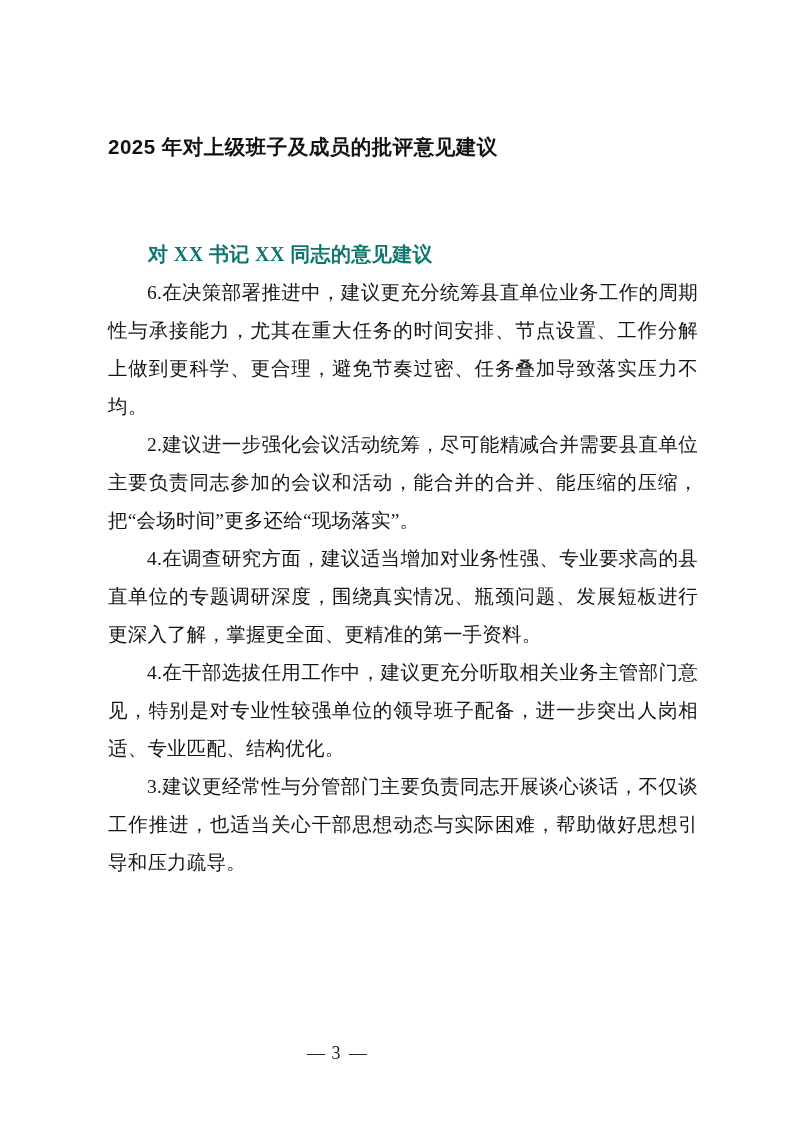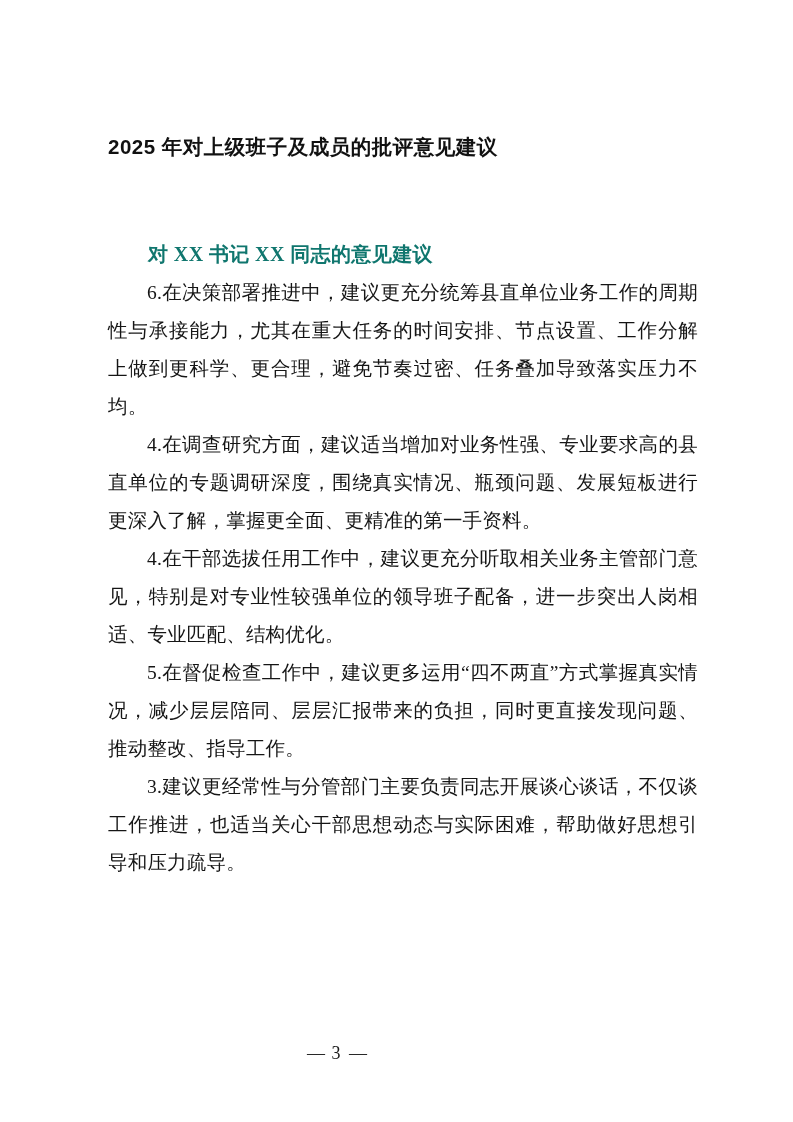--- a/index.html
+++ b/index.html
@@ -83,26 +83,26 @@
   <div class="doc-body">
 
     <h1 class="doc-title">2025 年对上级班子及成员的批评意见建议</h1>
 
     <div class="title-gap"></div>
 
     <p class="section-heading">对 XX 书记 XX 同志的意见建议</p>
 
     <p class="para">6.在决策部署推进中，建议更充分统筹县直单位业务工作的周期性与承接能力，尤其在重大任务的时间安排、节点设置、工作分解上做到更科学、更合理，避免节奏过密、任务叠加导致落实压力不均。</p>
 
+    <p class="para">2.建议进一步强化会议活动统筹，尽可能精减合并需要县直单位主要负责同志参加的会议和活动，能合并的合并、能压缩的压缩，把“会场时间”更多还给“现场落实”。</p>
 
     <p class="para">4.在调查研究方面，建议适当增加对业务性强、专业要求高的县直单位的专题调研深度，围绕真实情况、瓶颈问题、发展短板进行更深入了解，掌握更全面、更精准的第一手资料。</p>
 
     <p class="para">4.在干部选拔任用工作中，建议更充分听取相关业务主管部门意见，特别是对专业性较强单位的领导班子配备，进一步突出人岗相适、专业匹配、结构优化。</p>
 
-    <p class="para">5.在督促检查工作中，建议更多运用“四不两直”方式掌握真实情况，减少层层陪同、层层汇报带来的负担，同时更直接发现问题、推动整改、指导工作。</p>
 
     <p class="para">3.建议更经常性与分管部门主要负责同志开展谈心谈话，不仅谈工作推进，也适当关心干部思想动态与实际困难，帮助做好思想引导和压力疏导。</p>
 
   </div>
 
   <div class="page-number">
     <span class="dash">—</span>
     <span>3</span>
     <span class="dash">—</span>
   </div>

